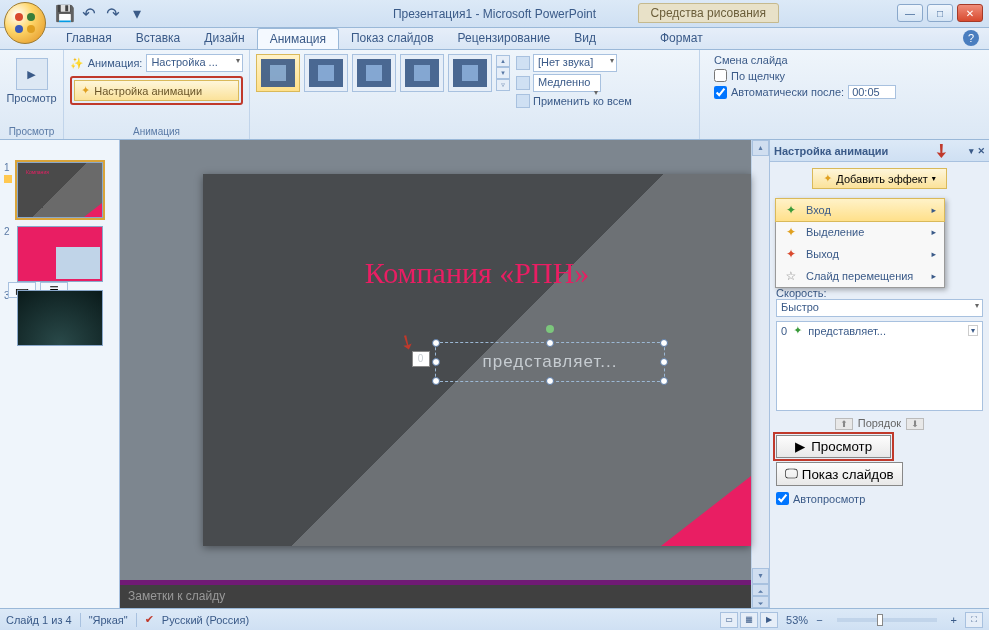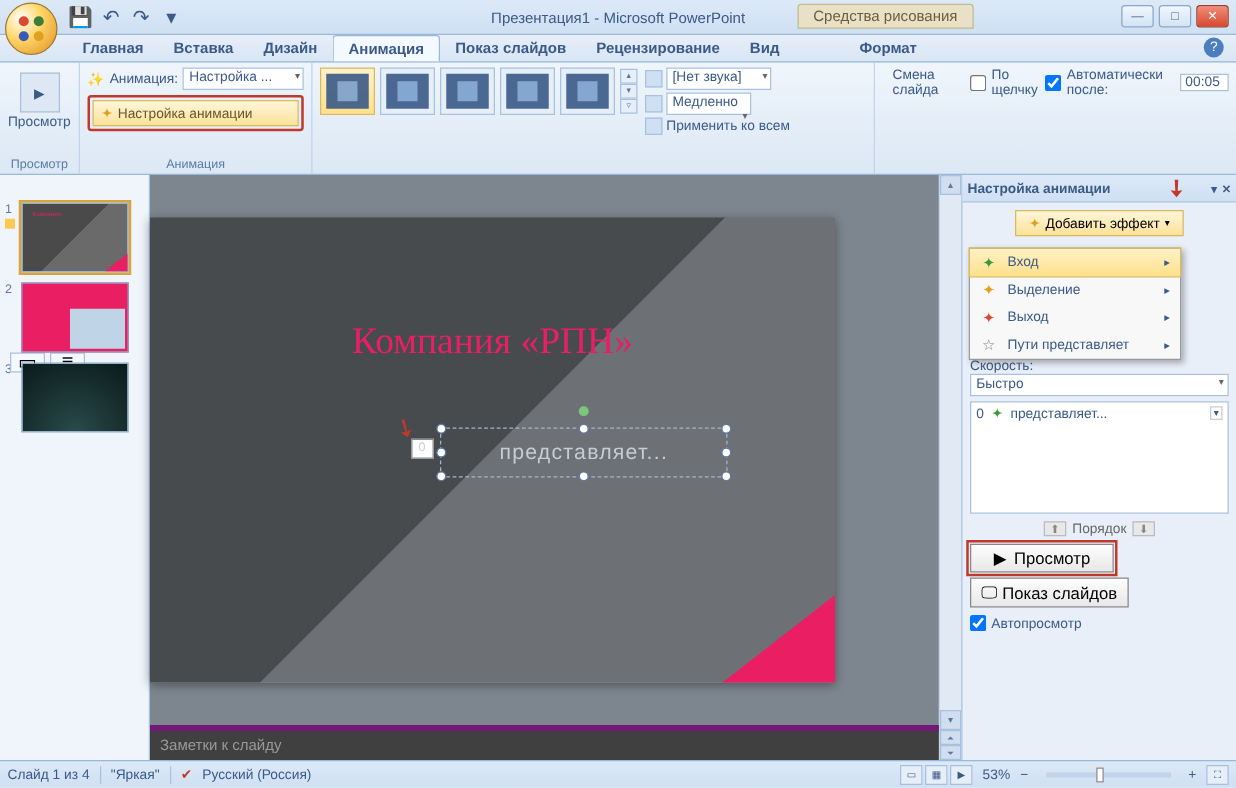--- a/index.html
+++ b/index.html
@@ -12,21 +12,21 @@
 .qat { margin-left: 54px; display: flex; gap: 2px; }
 .qat-btn { width: 22px; height: 22px; display: flex; align-items: center; justify-content: center; color: #3b5b88; }
 .title-text { position: absolute; left: 50%; transform: translateX(-50%); font-size: 12px; color: #3a5a88; }
 .ctx-tab { position: absolute; right: 210px; top: 3px; background: #e8e1c8; border: 1px solid #c5b98e; padding: 2px 12px; font-size: 12px; color: #6b5e3a; border-radius: 3px 3px 0 0; }
 .winbtns { position: absolute; right: 6px; top: 4px; display: flex; gap: 4px; }
 .winbtn { width: 26px; height: 18px; border: 1px solid #8aa8cb; background: linear-gradient(#f0f6fc,#d4e4f4); border-radius: 3px; display: flex; align-items: center; justify-content: center; font-size: 10px; color: #436a9a; }
 .winbtn.close { background: linear-gradient(#f08d7a,#d84a2f); color: #fff; border-color: #a53a28; }
 
 
 .tabbar { height: 22px; background: linear-gradient(#e6eef9,#d9e6f5); display: flex; padding-left: 54px; border-bottom: 1px solid #9ab8d8; position: relative; }
-.tab { padding: 3px 12px; font-size: 12px; color: #3a5a88; cursor: default; font-weight: bold; }
+.tab { padding: 3px 12px; font-size: 12px; color: #3a5a88; cursor: default; }
 .tab.active { background: #f4f9ff; border: 1px solid #9ab8d8; border-bottom: none; border-radius: 3px 3px 0 0; }
 .help-btn { position: absolute; right: 10px; top: 2px; width: 16px; height: 16px; background: #4a7ebf; color: #fff; border-radius: 50%; font-size: 11px; text-align: center; line-height: 16px; }
 
 
 .ribbon { height: 90px; background: linear-gradient(#eff5fb,#dce8f5); display: flex; border-bottom: 1px solid #9ab8d8; }
 .group { border-right: 1px solid #c1d4ea; padding: 4px 6px; display: flex; flex-direction: column; position: relative; }
 .group-label { position: absolute; bottom: 2px; left: 0; right: 0; text-align: center; font-size: 10px; color: #5a7aa6; }
 .big-btn { display: flex; flex-direction: column; align-items: center; gap: 2px; padding: 4px; font-size: 11px; color: #3a5a88; }
 .big-btn .ico { width: 32px; height: 32px; background: #dde8f4; border: 1px solid #a8c1df; display: flex; align-items: center; justify-content: center; }
 .anim-row { display: flex; align-items: center; gap: 4px; font-size: 11px; color: #3a5a88; margin-bottom: 4px; }
@@ -41,21 +41,21 @@
 .trans-item.sel { background: linear-gradient(#fff2c8,#ffe08a); border-color: #d9b95a; }
 .trans-inner { width: 34px; height: 28px; background: #3a5a88; opacity: 0.9; position: relative; }
 .trans-inner::before { content:""; position:absolute; left:50%; top:50%; transform:translate(-50%,-50%); width:16px; height:16px; background:#7aa0ce; }
 .gallery-scroll { width: 14px; display: flex; flex-direction: column; }
 .gs-btn { height: 12px; border: 1px solid #a8c1df; background: #e6eef8; font-size: 7px; line-height: 10px; text-align: center; color: #5a7aa6; }
 
 .trans-opts { display: flex; flex-direction: column; gap: 2px; font-size: 11px; color: #3a5a88; margin-left: 6px; }
 .trans-opts .row { display: flex; align-items: center; gap: 3px; }
 .mini-ico { width: 14px; height: 14px; background: #cfe0f3; border: 1px solid #a8c1df; }
 
-.advance-group { display: flex; flex-direction: row; gap: 3px; font-size: 11px; color: #3a5a88; margin-left: 8px; }
+.advance-group { display: flex; flex-direction: column; gap: 3px; font-size: 11px; color: #3a5a88; margin-left: 8px; }
 .advance-group label { display: flex; align-items: center; gap: 4px; }
 .time-box { border: 1px solid #a8c1df; background: #fff; padding: 0 3px; font-size: 11px; width: 48px; }
 
 
 .main { position: absolute; top: 140px; left: 0; right: 0; bottom: 22px; display: flex; background: #e8eff8; }
 .vtab { width: 28px; height: 16px; border: 1px solid #a8c1df; background: #f4f9ff; margin-right: 2px; display: flex; align-items: center; justify-content: center; }
 
 .slidepanel { width: 120px; background: #eff5fb; border-right: 1px solid #a8c1df; padding: 22px 4px 4px; overflow: hidden; }
 .thumb-row { display: flex; gap: 3px; margin-bottom: 8px; }
 .thumb-num { font-size: 10px; color: #5a7aa6; width: 10px; }
@@ -63,21 +63,21 @@
 .thumb { width: 86px; height: 56px; border: 1px solid #8aa8cb; background: #5a5a5a; position: relative; }
 .thumb.sel { outline: 2px solid #d9a43a; }
 .thumb1 { background: linear-gradient(135deg,#4a4a4a 50%,#6a6a6a 50%); }
 .thumb1::after { content:""; position:absolute; right:0; bottom:0; border-left:18px solid transparent; border-bottom:14px solid #e91e63; }
 .tlabel { position: absolute; top: 6px; left: 8px; color: #e91e63; font-size: 5px; }
 .thumb2 { background: #e91e63; }
 .thumb2::before { content:""; position:absolute; right:2px; bottom:2px; width:44px; height:32px; background:#c0d4e8; }
 .thumb3 { background: radial-gradient(circle at 50% 100%, #2a4a4a, #0a1a1a); }
 
 .editor { flex: 1; background: #7d868f; position: relative; display: flex; flex-direction: column; }
-.canvas-wrap { flex: 1; display: flex; align-items: center; justify-content: flex-start; position: relative; }
+.canvas-wrap { flex: 1; display: flex; align-items: center; justify-content: flex-end; position: relative; }
 .canvas { width: 548px; height: 372px; background: linear-gradient(135deg, #484b4e 0%, #484b4e 50%, #6d7175 50%, #6d7175 100%); position: relative; box-shadow: 0 2px 8px rgba(0,0,0,0.4); }
 .canvas::after { content:""; position:absolute; right:0; bottom:0; width:0; height:0; border-left:90px solid transparent; border-bottom:70px solid #e91e63; }
 .ctitle { position: absolute; top: 82px; width: 100%; text-align: center; color: #e91e63; font-size: 30px; font-family: "Segoe UI Light", "Segoe UI"; }
 .sel-box { position: absolute; top: 168px; left: 232px; width: 230px; height: 40px; border: 1px dashed #9cb8d4; display: flex; align-items: center; justify-content: center; color: #c6ccd1; font-size: 17px; letter-spacing: 1px; }
 .handle { position: absolute; width: 8px; height: 8px; background: #fff; border: 1px solid #5a7aa6; border-radius: 50%; }
 .h1{top:-4px;left:-4px}.h2{top:-4px;right:-4px}.h3{bottom:-4px;left:-4px}.h4{bottom:-4px;right:-4px}.h5{top:-4px;left:50%;margin-left:-4px}.h6{bottom:-4px;left:50%;margin-left:-4px}.h7{top:50%;left:-4px;margin-top:-4px}.h8{top:50%;right:-4px;margin-top:-4px}
 .rot-handle { position: absolute; top: -18px; left: 50%; margin-left: -4px; width: 8px; height: 8px; background: #7cc67c; border-radius: 50%; }
 .anim-tag { position: absolute; left: -24px; top: 8px; width: 18px; height: 16px; background: #fff; border: 1px solid #888; font-size: 10px; text-align: center; line-height: 14px; }
 .red-arrow { position: absolute; top: 156px; left: 196px; color: #c0392b; font-size: 20px; transform: rotate(30deg); }
 
@@ -331,21 +331,21 @@
               <span>Выделение</span>
               <span class="arr">▸</span>
             </div>
           <div class="eff-item">
               <span class="eff-star" style="color:#d94a2e">✦</span>
               <span>Выход</span>
               <span class="arr">▸</span>
             </div>
           <div class="eff-item">
               <span class="eff-star" style="color:#888">☆</span>
-              <span>Пути представляет</span>
+              <span>Слайд перемещения</span>
               <span class="arr">▸</span>
             </div>
         </div>
       </div>
 
       <div style="height:98px"></div>
 
       <div class="tp-field">
         <div class="tp-label">Скорость:</div>
         <div class="tp-combo">Быстро</div>

